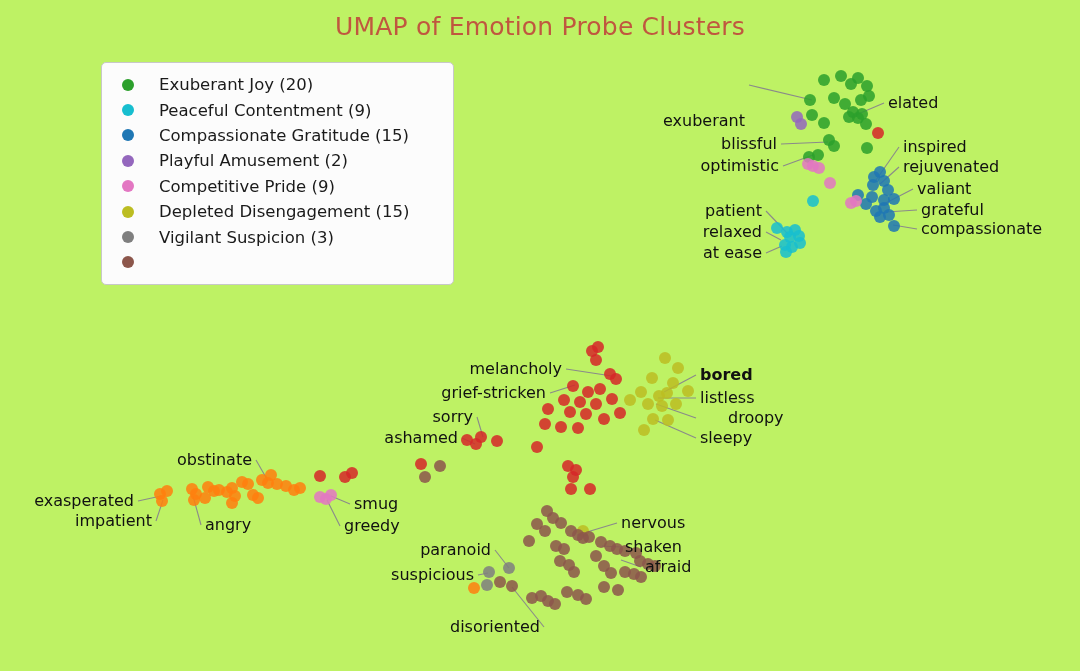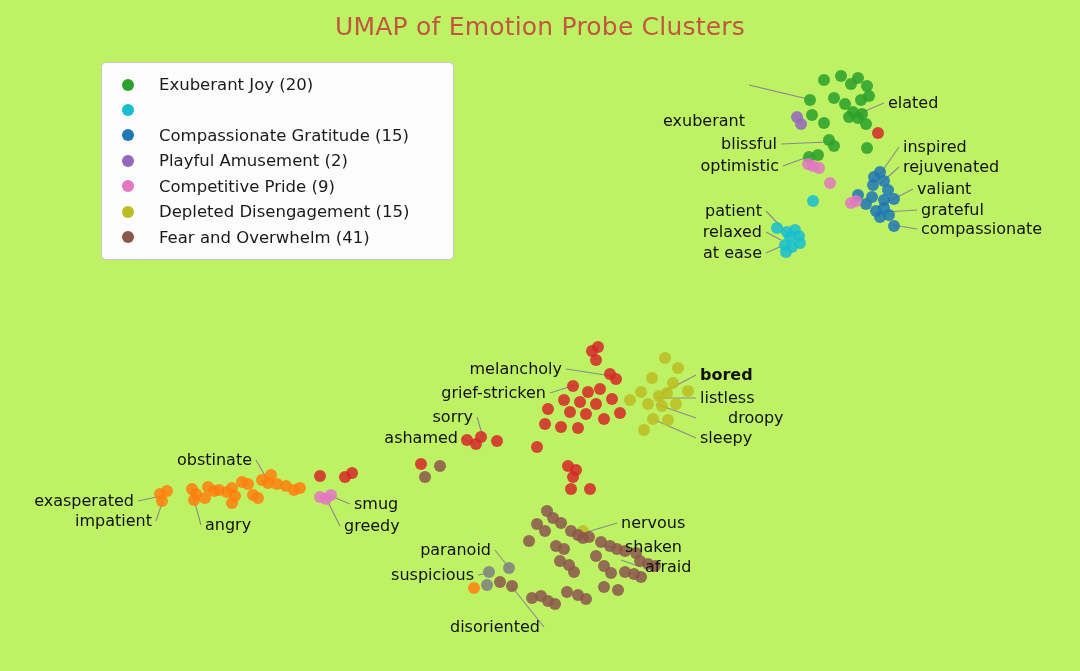--- a/index.html
+++ b/index.html
@@ -356,36 +356,40 @@
       <div class="pt-label anchor-start" style="left: 645px; top: 567px;">afraid</div>
     </div>
 
   <div id="legend-box">
       <div class="legend-row">
         <span class="legend-swatch" style="background: rgb(44, 160, 44);"></span>
         <span class="legend-label">Exuberant Joy (20)</span>
       </div>
       <div class="legend-row">
         <span class="legend-swatch" style="background: rgb(23, 190, 207);"></span>
+        <span class="legend-label">Peaceful Contentment (9)</span>
       </div>
       <div class="legend-row">
         <span class="legend-swatch" style="background: rgb(31, 119, 180);"></span>
         <span class="legend-label">Compassionate Gratitude (15)</span>
       </div>
       <div class="legend-row">
         <span class="legend-swatch" style="background: rgb(148, 103, 189);"></span>
         <span class="legend-label">Playful Amusement (2)</span>
       </div>
       <div class="legend-row">
         <span class="legend-swatch" style="background: rgb(227, 119, 194);"></span>
         <span class="legend-label">Competitive Pride (9)</span>
       </div>
       <div class="legend-row">
         <span class="legend-swatch" style="background: rgb(188, 189, 34);"></span>
         <span class="legend-label">Depleted Disengagement (15)</span>
       </div>
       <div class="legend-row">
+        <span class="legend-swatch" style="background: rgb(127, 127, 127);"></span>
+        <span class="legend-label">Vigilant Suspicion (3)</span>
+      </div>
+      <div class="legend-row">
         <span class="legend-swatch" style="background: rgb(140, 86, 75);"></span>
-        <span class="legend-label">Fear and Overwhelm (41)</span>
       </div>
     </div>
 
 </div>
 
 </body></html>

